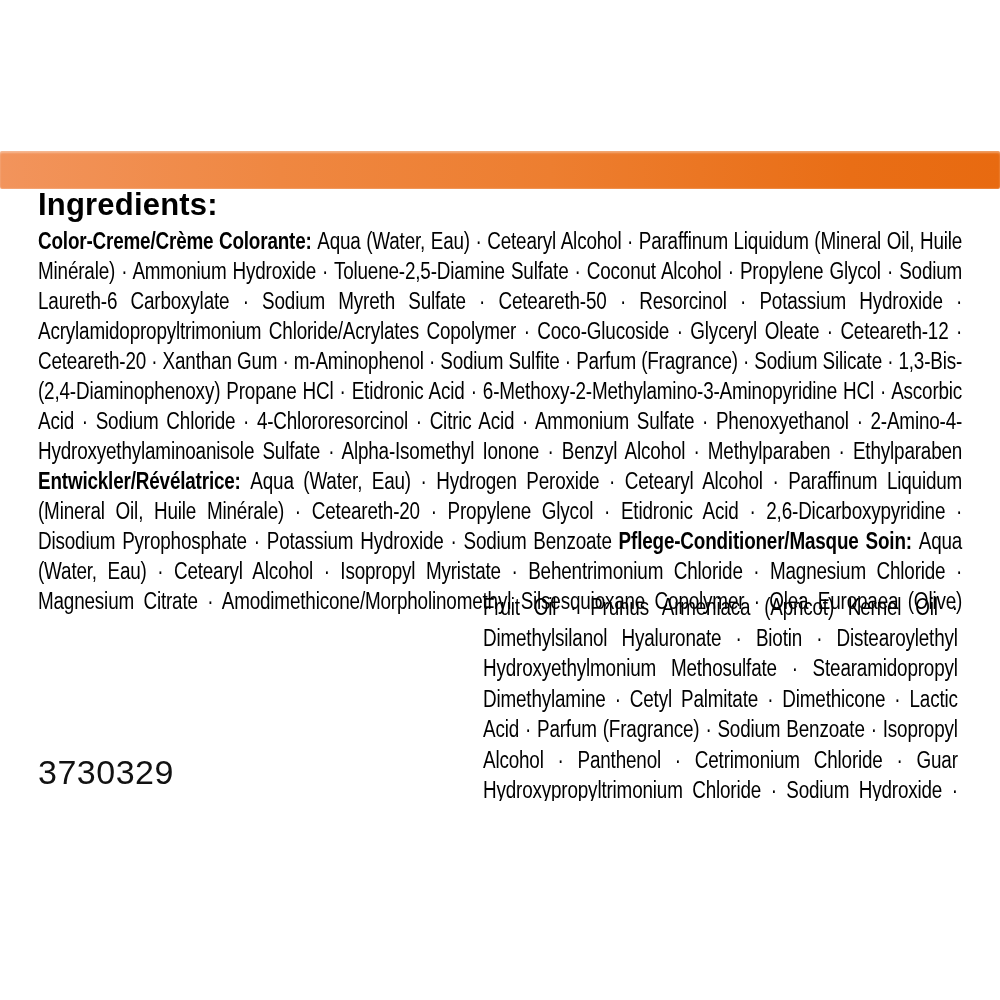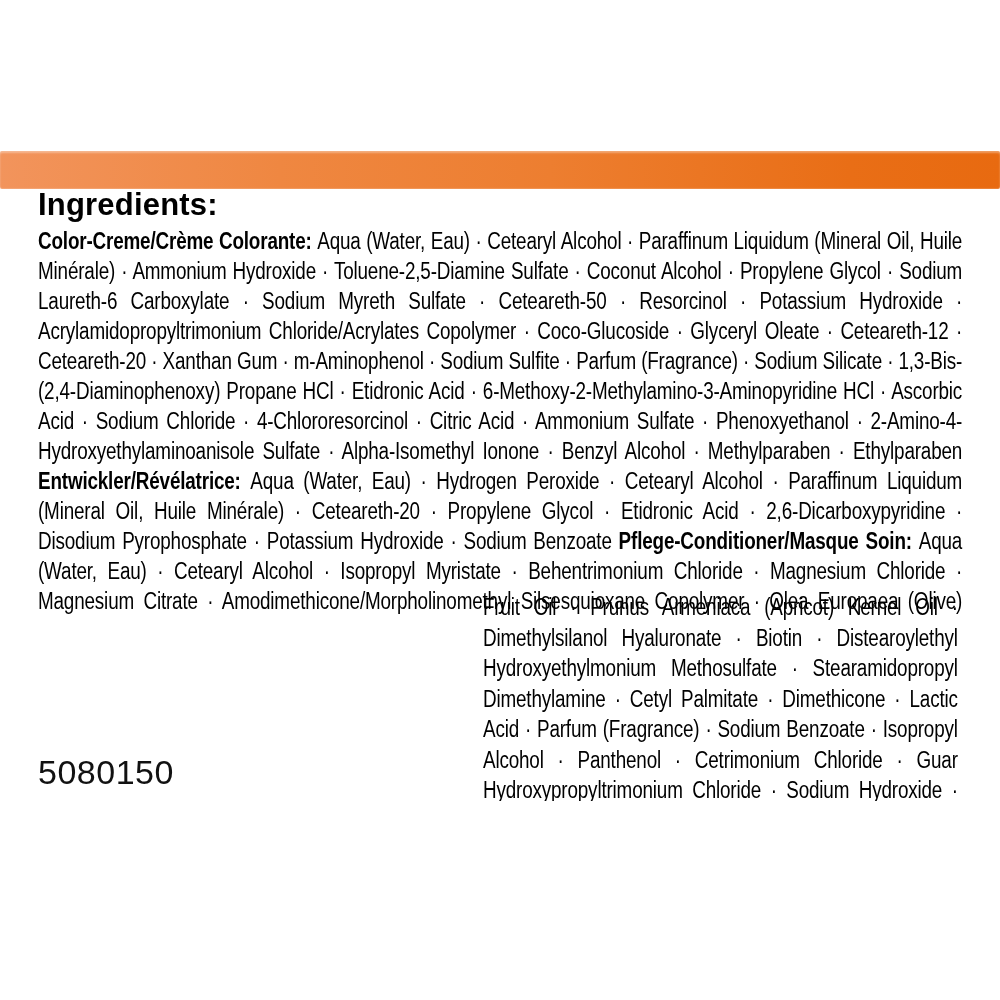--- a/index.html
+++ b/index.html
@@ -77,15 +77,15 @@
 <div class="canvas">
 
   <div class="orange-bar"></div>
 
   <h1 class="heading">Ingredients:</h1>
 
   <div class="body-text block1"><span class="bold">Color-Creme/Crème Colorante: </span><span>Aqua (Water, Eau) · Cetearyl Alcohol · Paraffinum Liquidum (Mineral Oil, Huile Minérale) · Ammonium Hydroxide · Toluene-2,5-Diamine Sulfate · Coconut Alcohol · Propylene Glycol · Sodium Laureth-6 Carboxylate · Sodium Myreth Sulfate · Ceteareth-50 · Resorcinol · Potassium Hydroxide · Acrylamidopropyltrimonium Chloride/Acrylates Copolymer · Coco-Glucoside · Glyceryl Oleate · Ceteareth-12 · Ceteareth-20 · Xanthan Gum · m-Aminophenol · Sodium Sulfite · Parfum (Fragrance) · Sodium Silicate · 1,3-Bis-(2,4-Diaminophenoxy) Propane HCl · Etidronic Acid · 6-Methoxy-2-Methylamino-3-Aminopyridine HCl · Ascorbic Acid · Sodium Chloride · 4-Chlororesorcinol · Citric Acid · Ammonium Sulfate · Phenoxyethanol · 2-Amino-4-Hydroxyethylaminoanisole Sulfate · Alpha-Isomethyl Ionone · Benzyl Alcohol · Methylparaben · Ethylparaben </span><span class="bold">Entwickler/Révélatrice: </span><span>Aqua (Water, Eau) · Hydrogen Peroxide · Cetearyl Alcohol · Paraffinum Liquidum (Mineral Oil, Huile Minérale) · Ceteareth-20 · Propylene Glycol · Etidronic Acid · 2,6-Dicarboxypyridine · Disodium Pyrophosphate · Potassium Hydroxide · Sodium Benzoate </span><span class="bold">Pflege-Conditioner/Masque Soin: </span><span>Aqua (Water, Eau) · Cetearyl Alcohol · Isopropyl Myristate · Behentrimonium Chloride · Magnesium Chloride · Magnesium Citrate · Amodimethicone/Morpholinomethyl Silsesquioxane Copolymer · Olea Europaea (Olive)</span></div>
 
   <div class="body-text block2"><span>Fruit Oil · Prunus Armeniaca (Apricot) Kernel Oil · Dimethylsilanol Hyaluronate · Biotin · Distearoylethyl Hydroxyethylmonium Methosulfate · Stearamidopropyl Dimethylamine · Cetyl Palmitate · Dimethicone · Lactic Acid · Parfum (Fragrance) · Sodium Benzoate · Isopropyl Alcohol · Panthenol · Cetrimonium Chloride · Guar Hydroxypropyltrimonium Chloride · Sodium Hydroxide · Trideceth-5 · Phenoxyethanol · Benzyl Alcohol</span></div>
 
-  <div class="product-code">5080150</div>
+  <div class="product-code">3730329</div>
 
 </div>
 
 </body></html>

